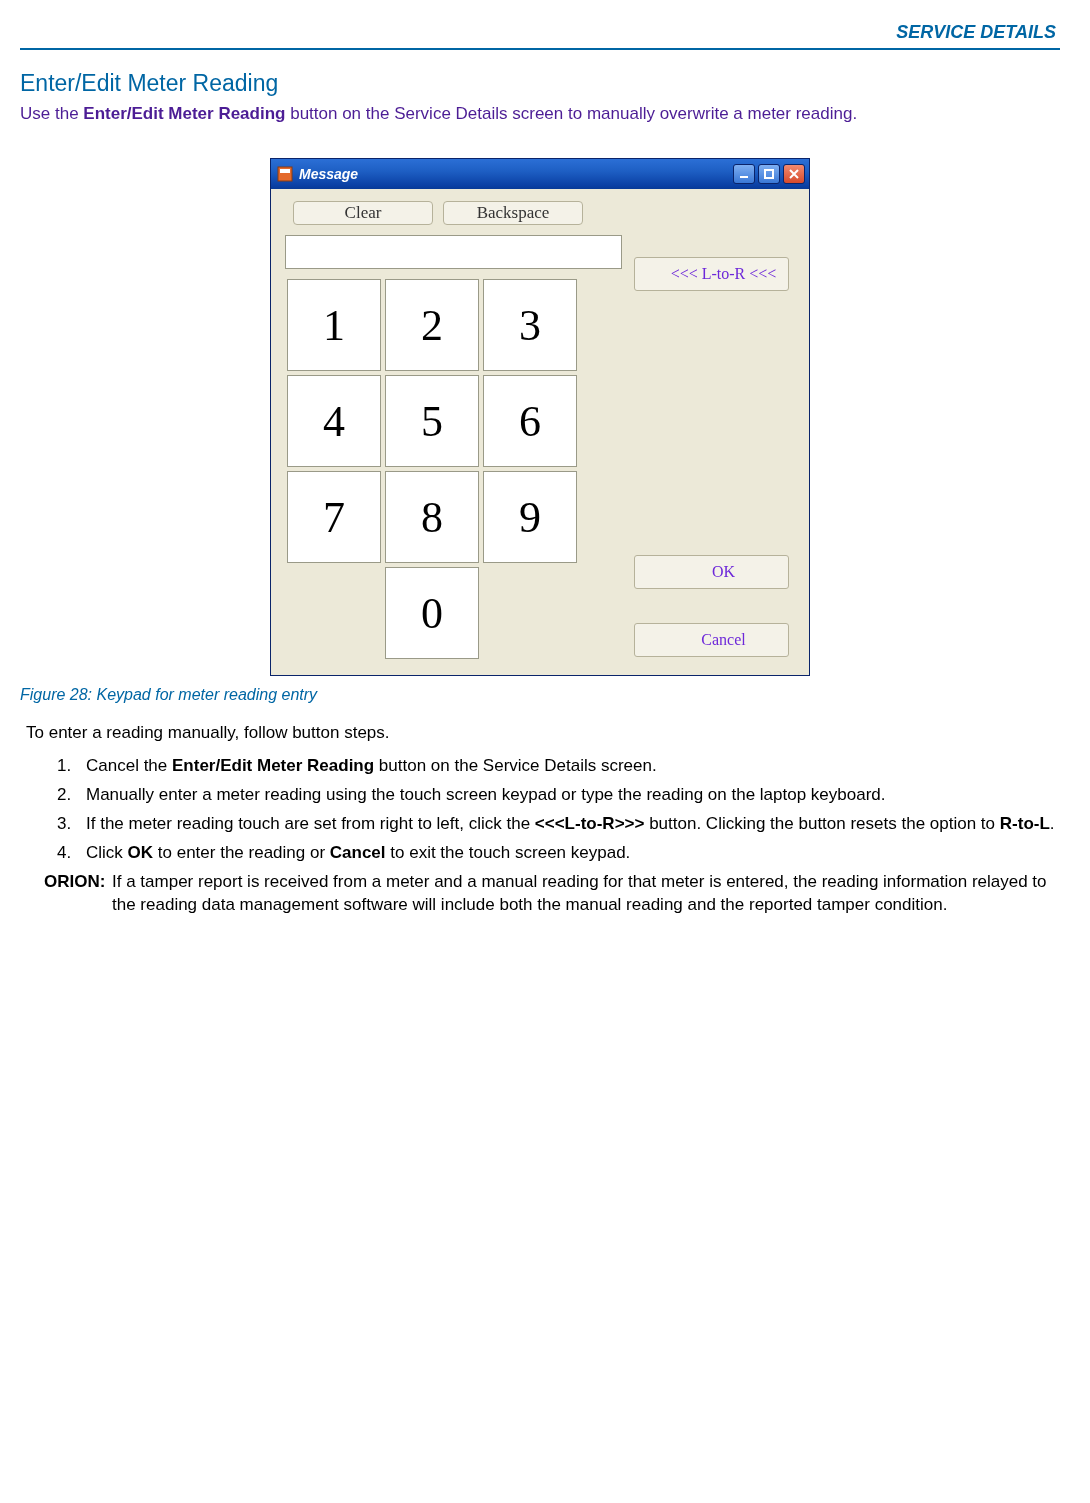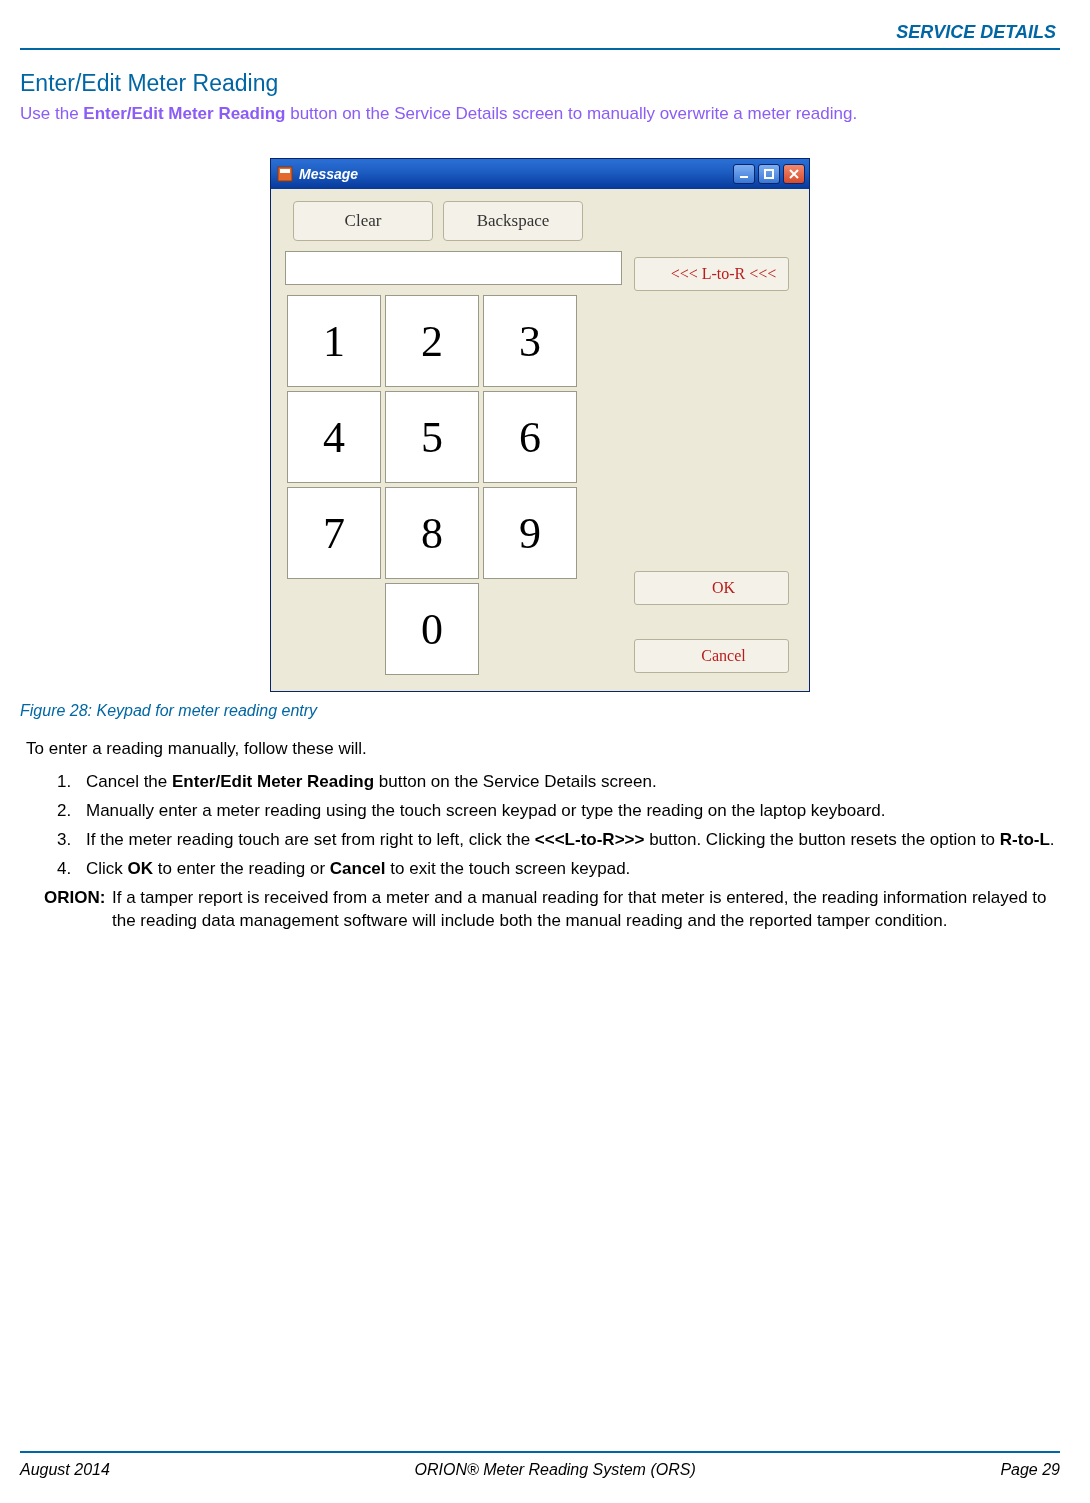--- a/index.html
+++ b/index.html
@@ -22,21 +22,21 @@
       font-size: 18px;
       padding-right: 4px;
     }
     .rule-top { border-top: 2px solid #0066a4; margin: 4px 0 18px 0; }
     .section-title {
       color: #0066a4;
       font-size: 23px;
       font-weight: 500;
       margin-bottom: 4px;
     }
-    .intro { margin-bottom: 32px; color: #8b5cf6; }
+    .intro { margin-bottom: 32px; color: #4c1d95; }
     .b { font-weight: 700; }
 
     
     .window-wrap { display: flex; justify-content: center; margin: 14px 0 6px; }
     .window {
       width: 540px;
       border: 1px solid #0a246a;
       box-shadow: 0 0 0 1px #6f8cc0 inset;
     }
     .titlebar {
@@ -72,21 +72,21 @@
       gap: 8px;
       position: relative;
     }
     .left-col { display: flex; flex-direction: column; gap: 10px; }
     .top-btns { display: flex; gap: 10px; padding: 0 10px 0 12px;}
     .btn3 {
       font-family: 'Times New Roman', serif;
       background: #f4f2e8;
       border: 1px solid #b6b29a;
       border-radius: 4px;
-      height: 40px; width: 140px;
+      height: 24px; width: 140px;
       font-size: 17px; color: #333;
     }
     .display {
       background: #fff; border: 1px solid #9a9a88;
       height: 34px; margin: 0 4px;
     }
     .grid {
       display: grid; grid-template-columns: repeat(3,94px); grid-auto-rows: 92px;
       gap: 4px; justify-content: start; padding: 0 6px 6px 6px;
     }
@@ -94,21 +94,21 @@
       background: #fff; border: 1px solid #9a9a88;
       font-family: 'Times New Roman', serif; font-size: 44px;
       display: flex; align-items: center; justify-content: center;
     }
     .key.zero { grid-column: 2; }
 
     .right-col { display: flex; flex-direction: column; justify-content: space-between; padding-top: 56px; padding-bottom: 8px;}
     .rbtn {
       font-family: 'Times New Roman', serif;
       background: #f4f2e8; border: 1px solid #b6b29a;
-      border-radius: 3px; height: 34px; width: 155px; font-size: 16px; color: #b91c1c; padding-left: 24px;
+      border-radius: 3px; height: 34px; width: 155px; font-size: 16px; color: #6d28d9; padding-left: 24px;
     }
     .right-bottom { display: flex; flex-direction: column; gap: 34px; }
 
     .figure-caption {
       text-align: left; color: #0066a4; font-style: italic; font-size: 16px;
       margin-top: 8px;
     }
     .steps-intro { margin: 16px 0 10px 6px; }
     ol.steps { list-style: decimal; margin: 0 0 0 56px; }
     ol.steps li { padding-left: 10px; margin-bottom: 6px; }
@@ -190,39 +190,31 @@
           <div class="right-bottom">
             <button class="rbtn">OK</button>
             <button class="rbtn">Cancel</button>
           </div>
         </div>
       </div>
     </div>
   </div>
   <div class="figure-caption">Figure 28:  Keypad for meter reading entry</div>
 
-  <p class="steps-intro">To enter a reading manually, follow these will.</p>
+  <p class="steps-intro">To enter a reading manually, follow button steps.</p>
   <ol class="steps">
     <li>
       <span>Cancel the </span><span class="b">Enter/Edit Meter Reading</span><span> button on the Service Details screen.</span>
     </li>
     <li>Manually enter a meter reading using the touch screen keypad or type the reading on the laptop keyboard.</li>
     <li>
       <span>If the meter reading touch are set from right to left, click the </span><span class="b">&lt;&lt;&lt;L-to-R&gt;&gt;&gt;</span><span> button. Clicking the button resets the option to </span><span class="b">R-to-L</span><span>.</span>
     </li>
     <li>
       <span>Click </span><span class="b">OK</span><span> to enter the reading or </span><span class="b">Cancel</span><span> to exit the touch screen keypad.</span>
     </li>
   </ol>
   <div class="note-row">
     <div class="note-label">ORION:</div>
     <div class="note-text">If a tamper report is received from a meter and a manual reading for that meter is entered, the reading information relayed to the reading data management software will include both the manual reading and the reported tamper condition.</div>
   </div>
 
-  <div class="footer">
-    <div class="rule-bottom"></div>
-    <div class="footer-row">
-      <span>August 2014</span>
-      <span>ORION® Meter Reading System (ORS)</span>
-      <span>Page 29</span>
-    </div>
-  </div>
 </div>
 
 </body></html>

